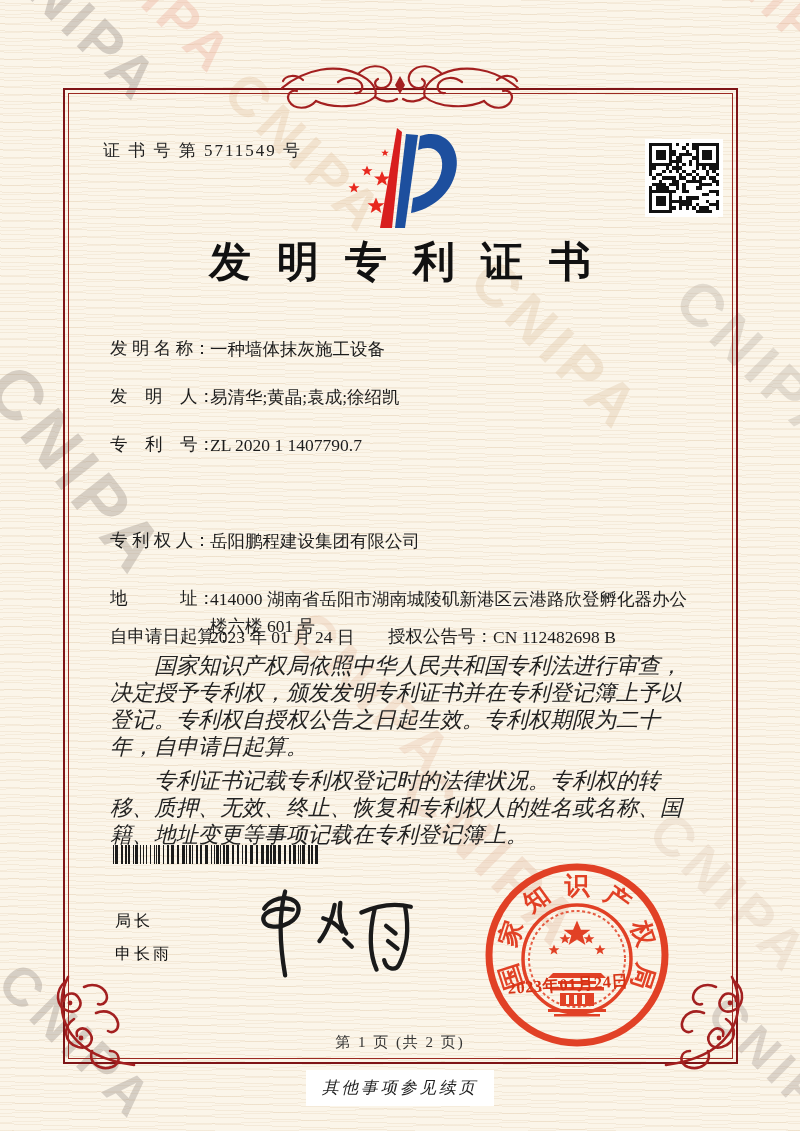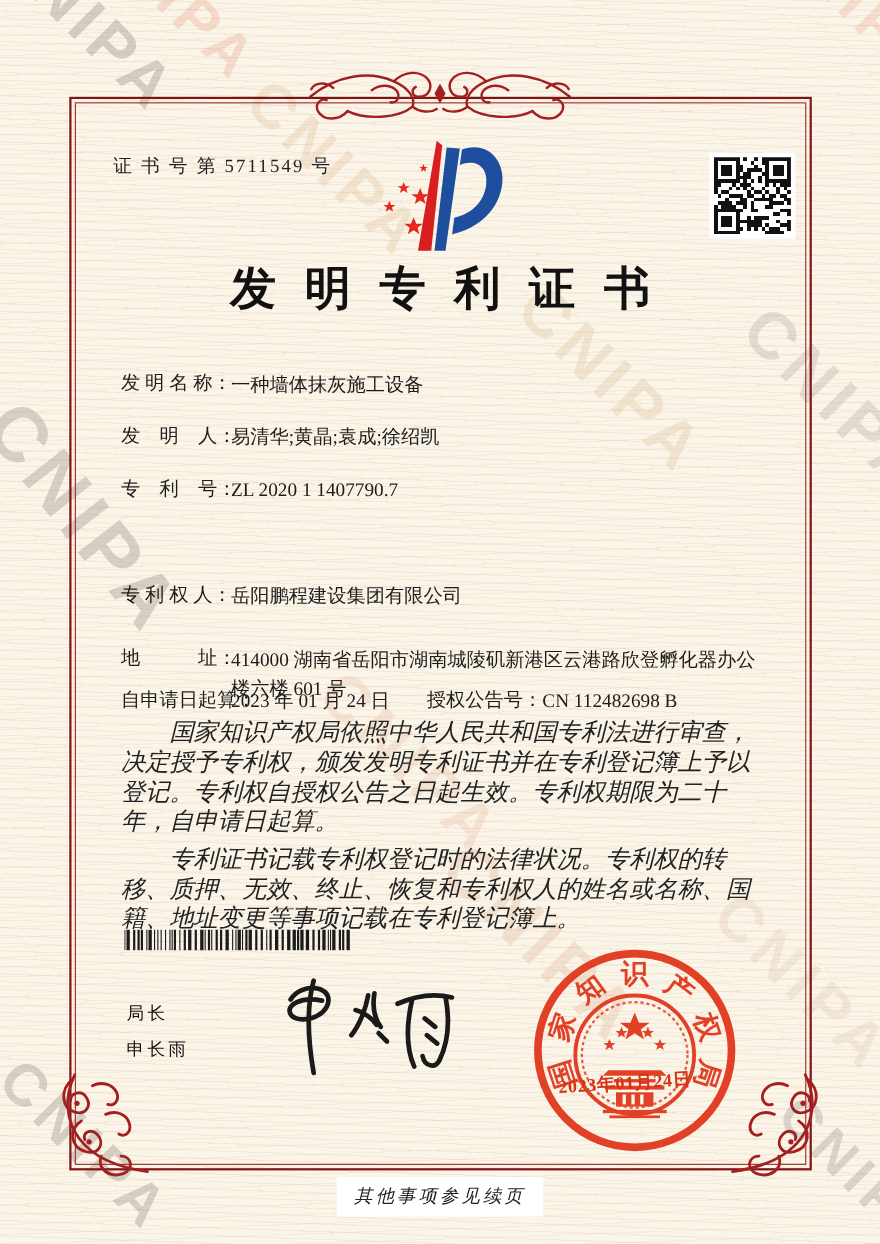--- a/index.html
+++ b/index.html
@@ -514,15 +514,16 @@
           <rect x="82" y="133" width="3" height="9" fill="#fbf5e9"></rect>
           <rect x="90" y="133" width="3" height="9" fill="#fbf5e9"></rect>
           <rect x="98" y="133" width="3" height="9" fill="#fbf5e9"></rect>
           <rect x="64" y="147" width="58" height="3"></rect>
           <rect x="70" y="152" width="46" height="2.5"></rect>
         </g>
       </g>
     </svg>
     <div class="seal-date">2023年01月24日</div>
 
+    <div class="page-info">第 1 页 (共 2 页)</div>
     <div class="continuation">其他事项参见续页</div>
   </div>
 </div>
 
 </body></html>

